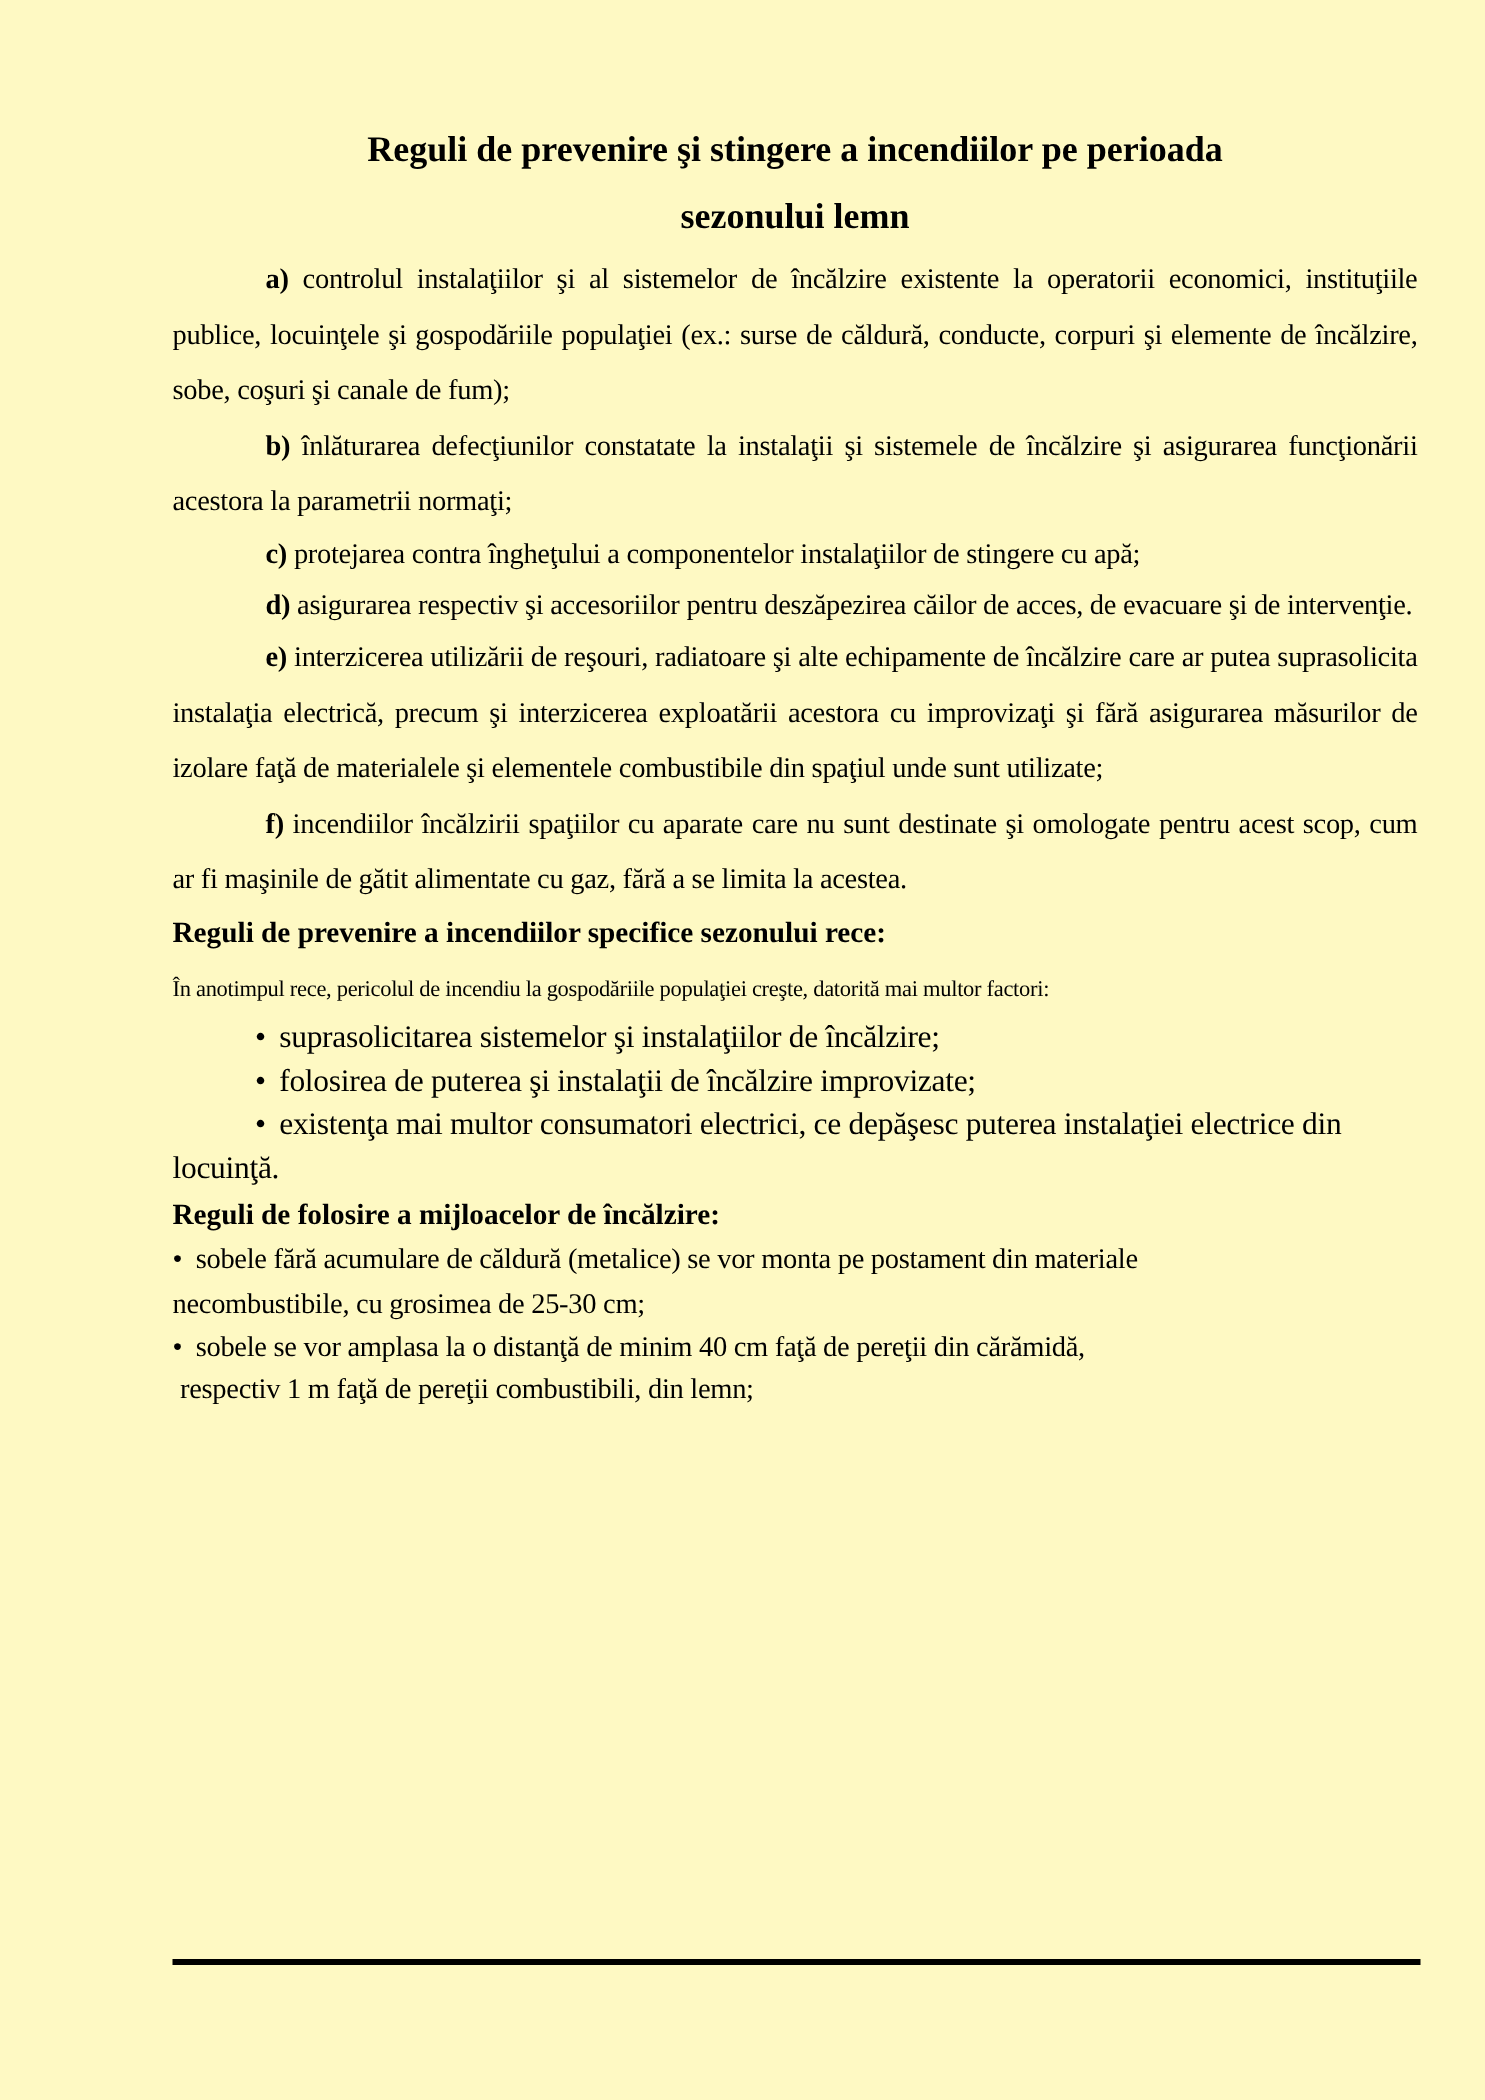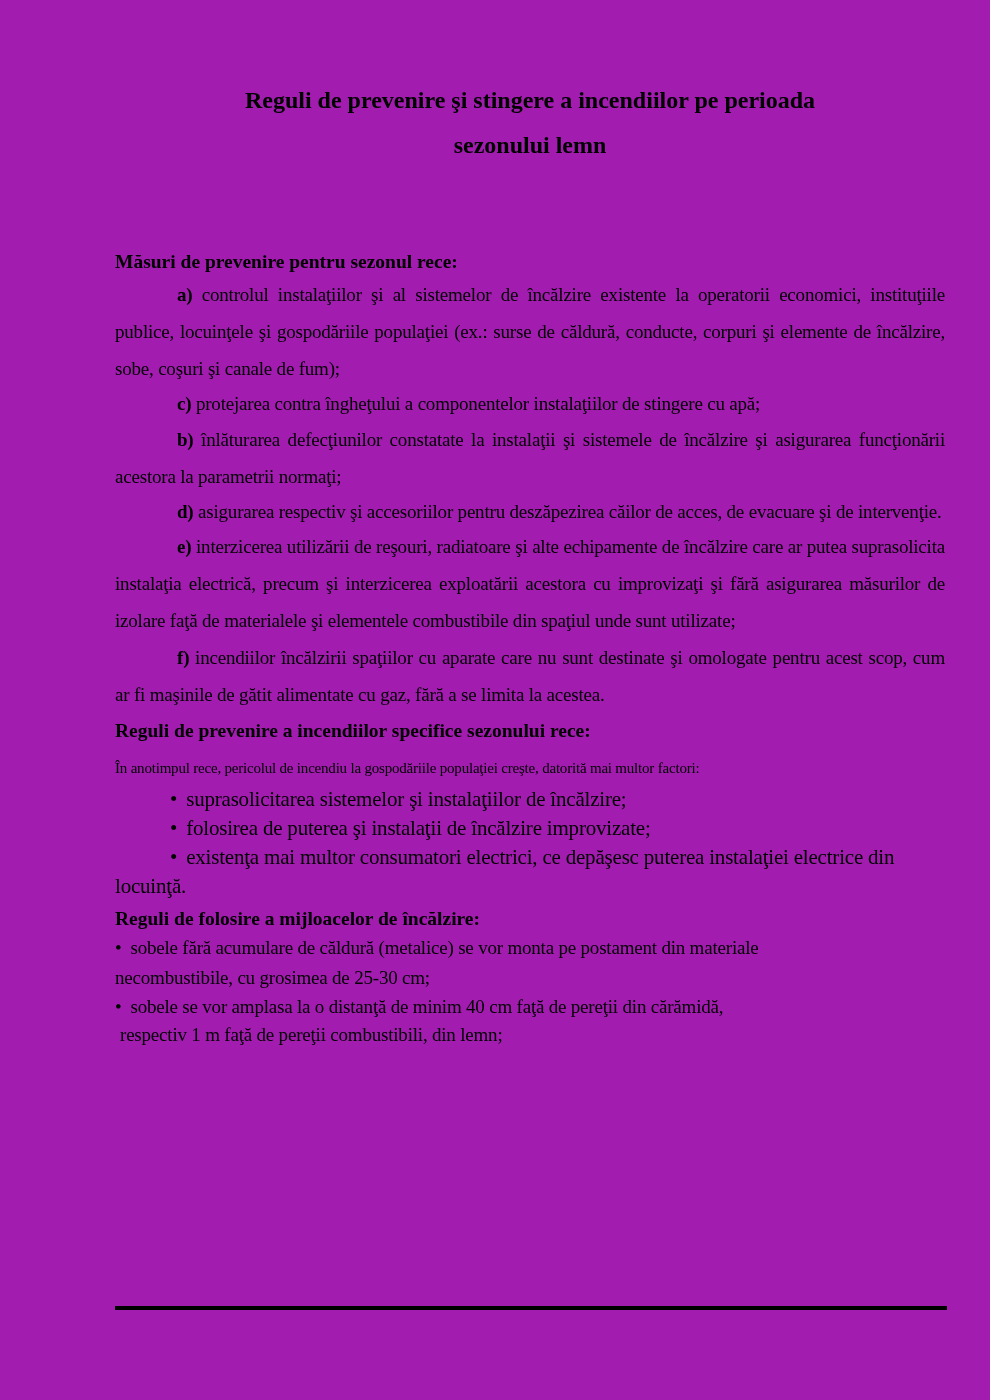--- a/index.html
+++ b/index.html
@@ -1,20 +1,20 @@
 <!DOCTYPE html>
 <html><head>
 <meta charset="utf-8">
 <style>
   html, body { margin: 0; padding: 0; background: #ffffff; }
   .page {
     position: relative;
     width: 990px;
     height: 1400px;
-    background: #a21caf;
+    background: #fef9c3;
     color: #000000;
     font-family: "Liberation Serif", "DejaVu Serif", serif;
     box-sizing: border-box;
     padding: 78px 45px 0 115px;
     overflow: hidden;
   }
   .doc-title {
     text-align: center;
     font-weight: bold;
     font-size: 24px;
@@ -83,27 +83,26 @@
 </head>
 <body>
 
 <div class="page">
 
   <div class="doc-title">
     <div>Reguli de prevenire şi stingere a incendiilor pe perioada</div>
     <div>sezonului lemn</div>
   </div>
 
-  <h2 class="sec-heading h-prevention">Măsuri de prevenire pentru sezonul rece:</h2>
 
   <p class="body p-a"><b>a)</b> <span>controlul instalaţiilor şi al sistemelor de încălzire existente la operatorii economici, instituţiile publice, locuinţele şi gospodăriile populaţiei (ex.: surse de căldură, conducte, corpuri şi elemente de încălzire, sobe, coşuri şi canale de fum);</span></p>
 
+  <p class="body p-b"><b>b)</b> <span>înlăturarea defecţiunilor constatate la instalaţii şi sistemele de încălzire şi asigurarea funcţionării acestora la parametrii normaţi;</span></p>
+
   <p class="body p-c"><b>c)</b> <span>protejarea contra îngheţului a componentelor instalaţiilor de stingere cu apă;</span></p>
-
-  <p class="body p-b"><b>b)</b> <span>înlăturarea defecţiunilor constatate la instalaţii şi sistemele de încălzire şi asigurarea funcţionării acestora la parametrii normaţi;</span></p>
 
   <p class="body p-d"><b>d)</b> <span>asigurarea respectiv şi accesoriilor pentru deszăpezirea căilor de acces, de evacuare şi de intervenţie.</span></p>
 
   <p class="body p-e"><b>e)</b> <span>interzicerea utilizării de reşouri, radiatoare şi alte echipamente de încălzire care ar putea suprasolicita instalaţia electrică, precum şi interzicerea exploatării acestora cu improvizaţi şi fără asigurarea măsurilor de izolare faţă de materialele şi elementele combustibile din spaţiul unde sunt utilizate;</span></p>
 
   <p class="body p-f"><b>f)</b> <span>incendiilor încălzirii spaţiilor cu aparate care nu sunt destinate şi omologate pentru acest scop, cum ar fi maşinile de gătit alimentate cu gaz, fără a se limita la acestea.</span></p>
 
   <h2 class="sec-heading h-specific">Reguli de prevenire a incendiilor specifice sezonului rece:</h2>
 
   <p class="p-intro">În anotimpul rece, pericolul de incendiu la gospodăriile populaţiei creşte, datorită mai multor factori:</p>

